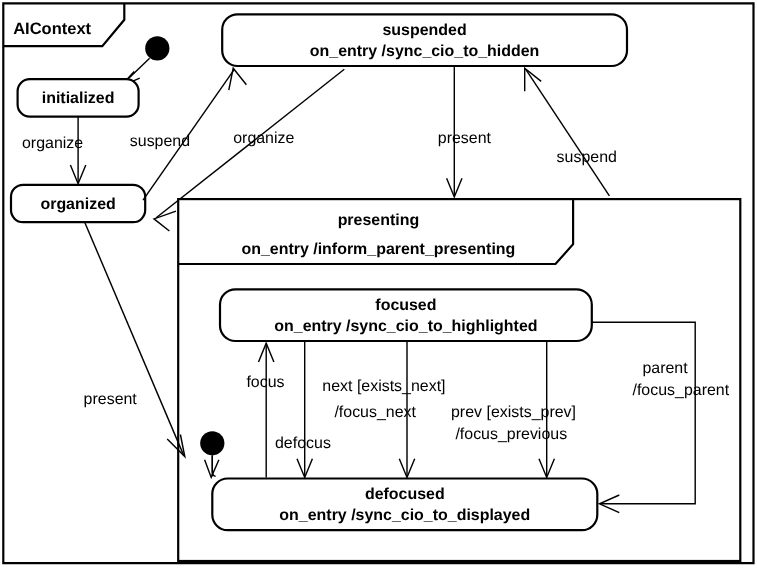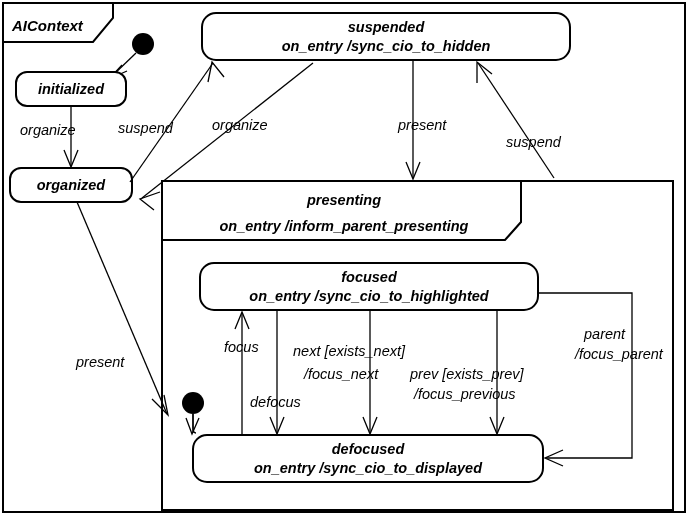--- a/index.html
+++ b/index.html
@@ -10,21 +10,20 @@
   body {
     width: 688px;
     height: 516px;
     font-family: "Liberation Sans", sans-serif;
     overflow: hidden;
   }
   #diagram-root {
     position: relative;
     width: 688px;
     height: 516px;
-    font-style: italic;
   }
   svg#uml {
     display: block;
     width: 688px;
     height: 516px;
   }
   .frame-line, .region-line {
     fill: none;
     stroke: #000000;
     stroke-width: 2;

